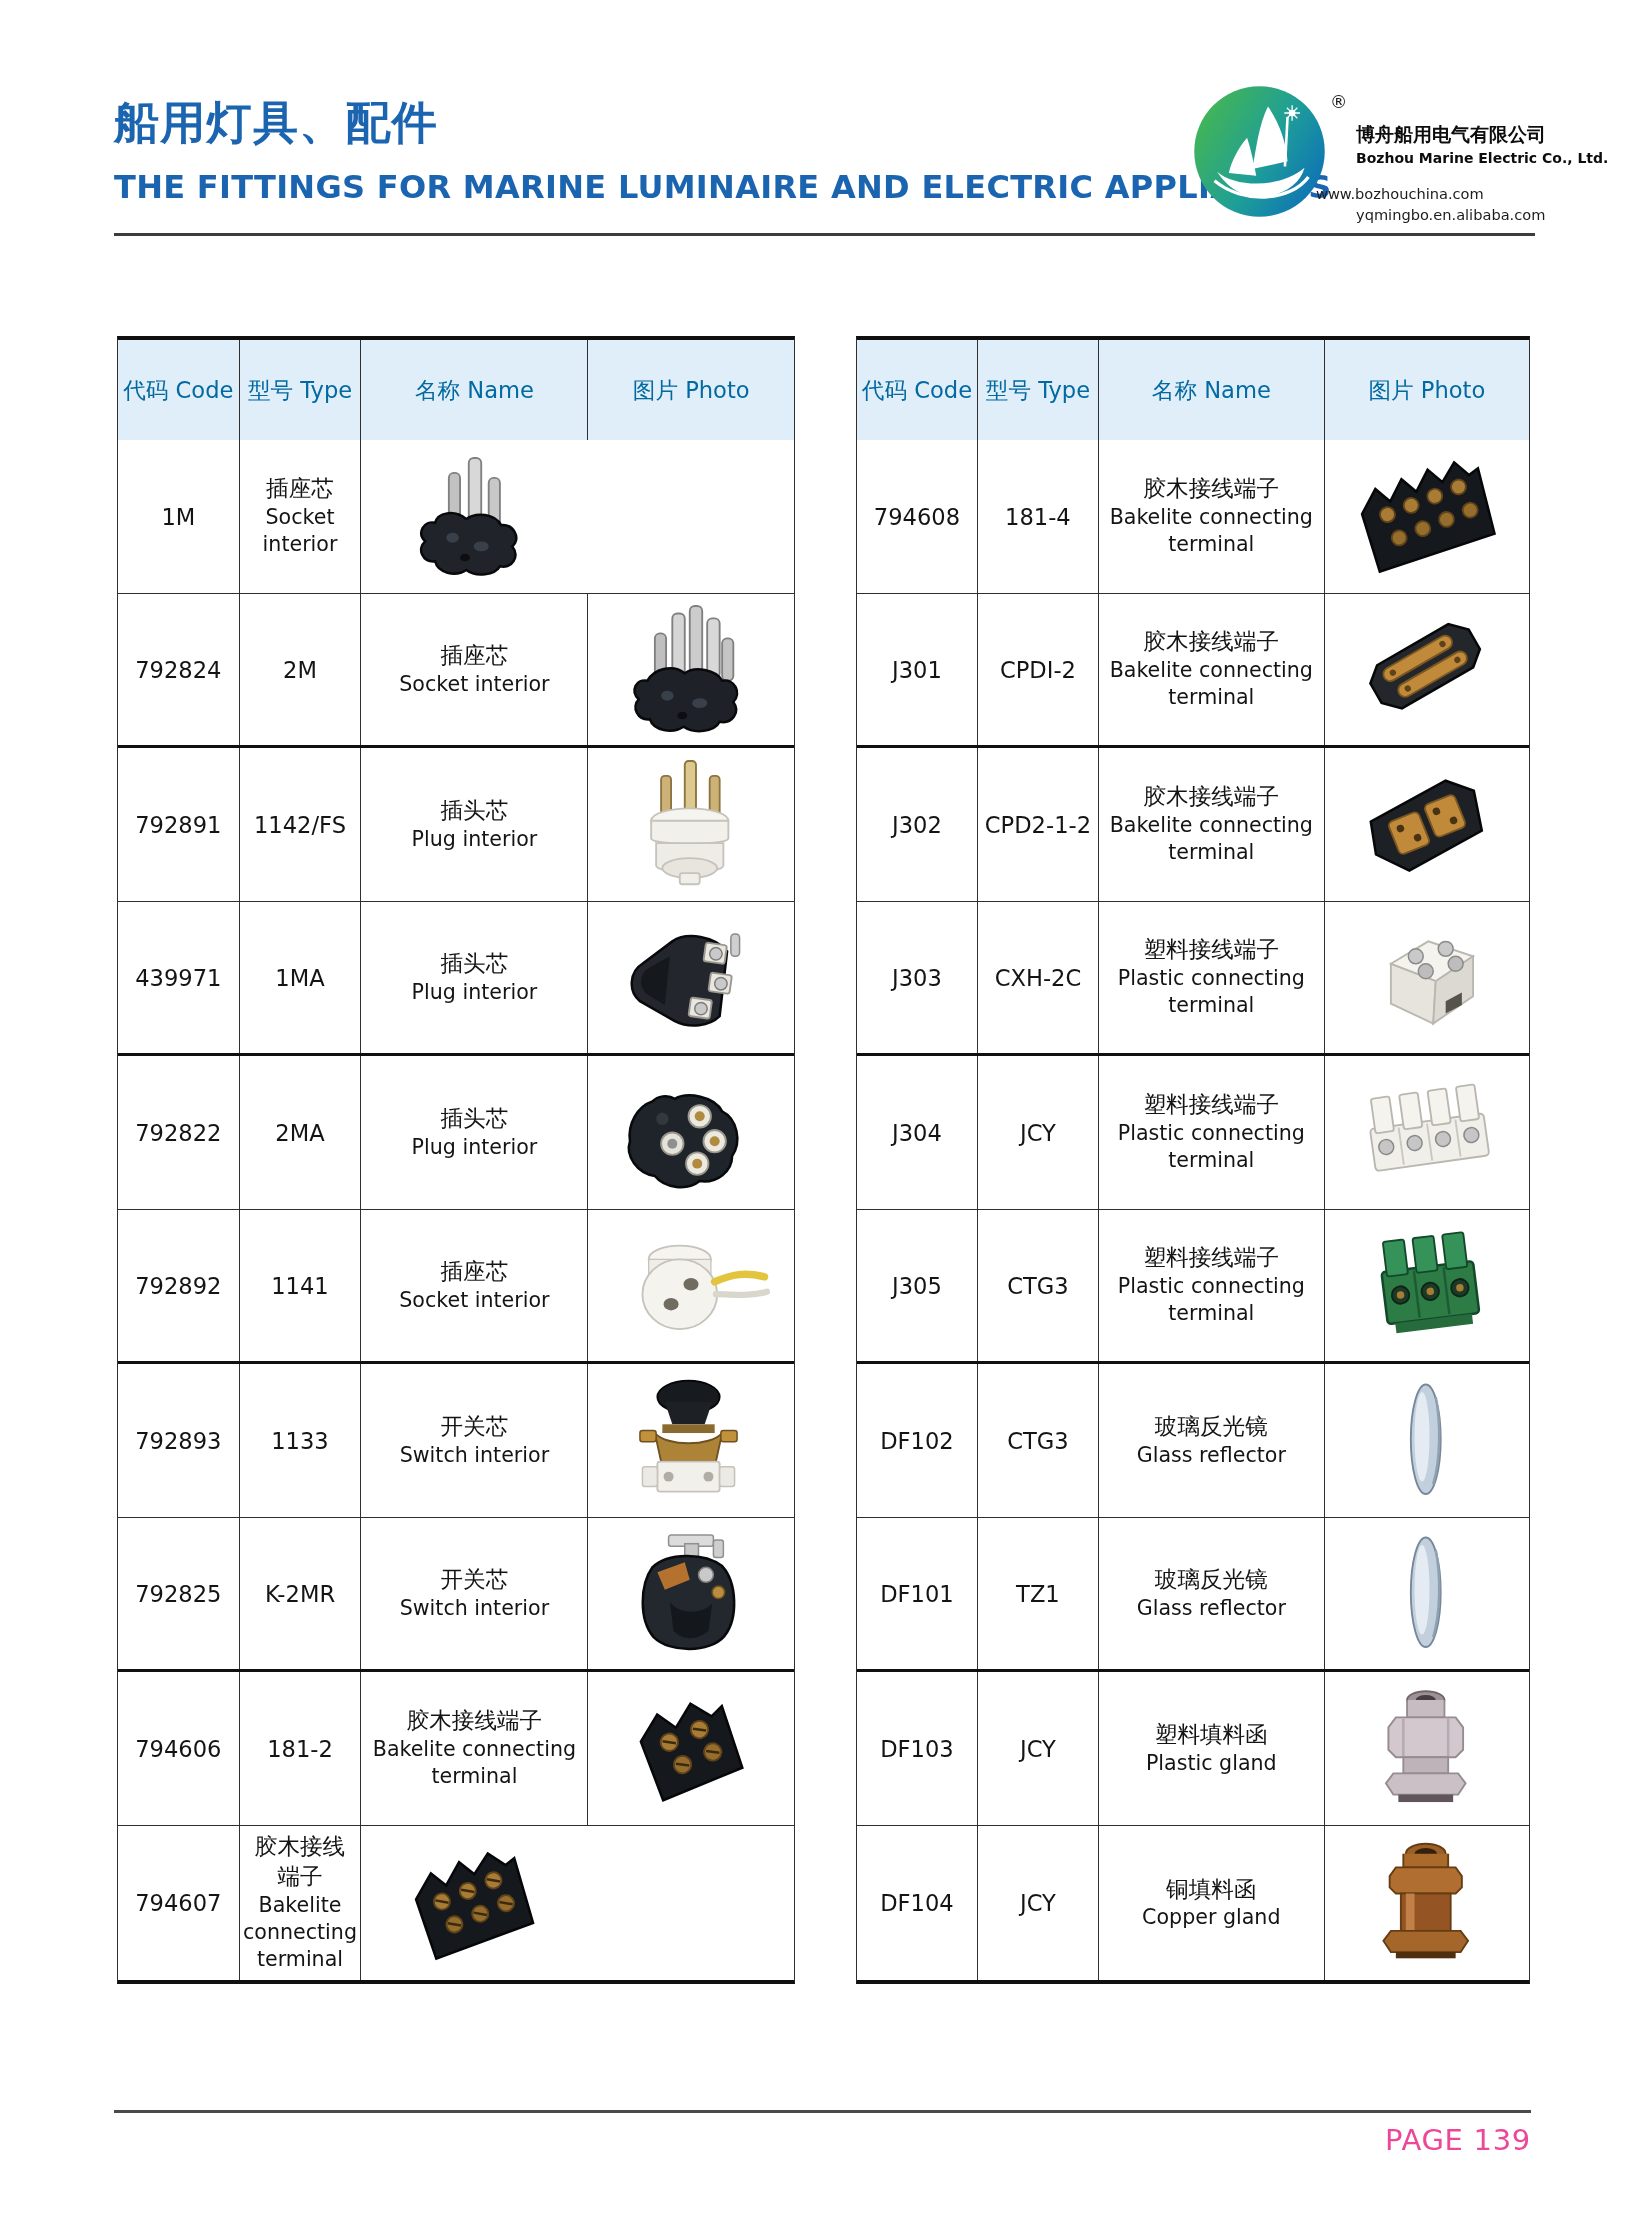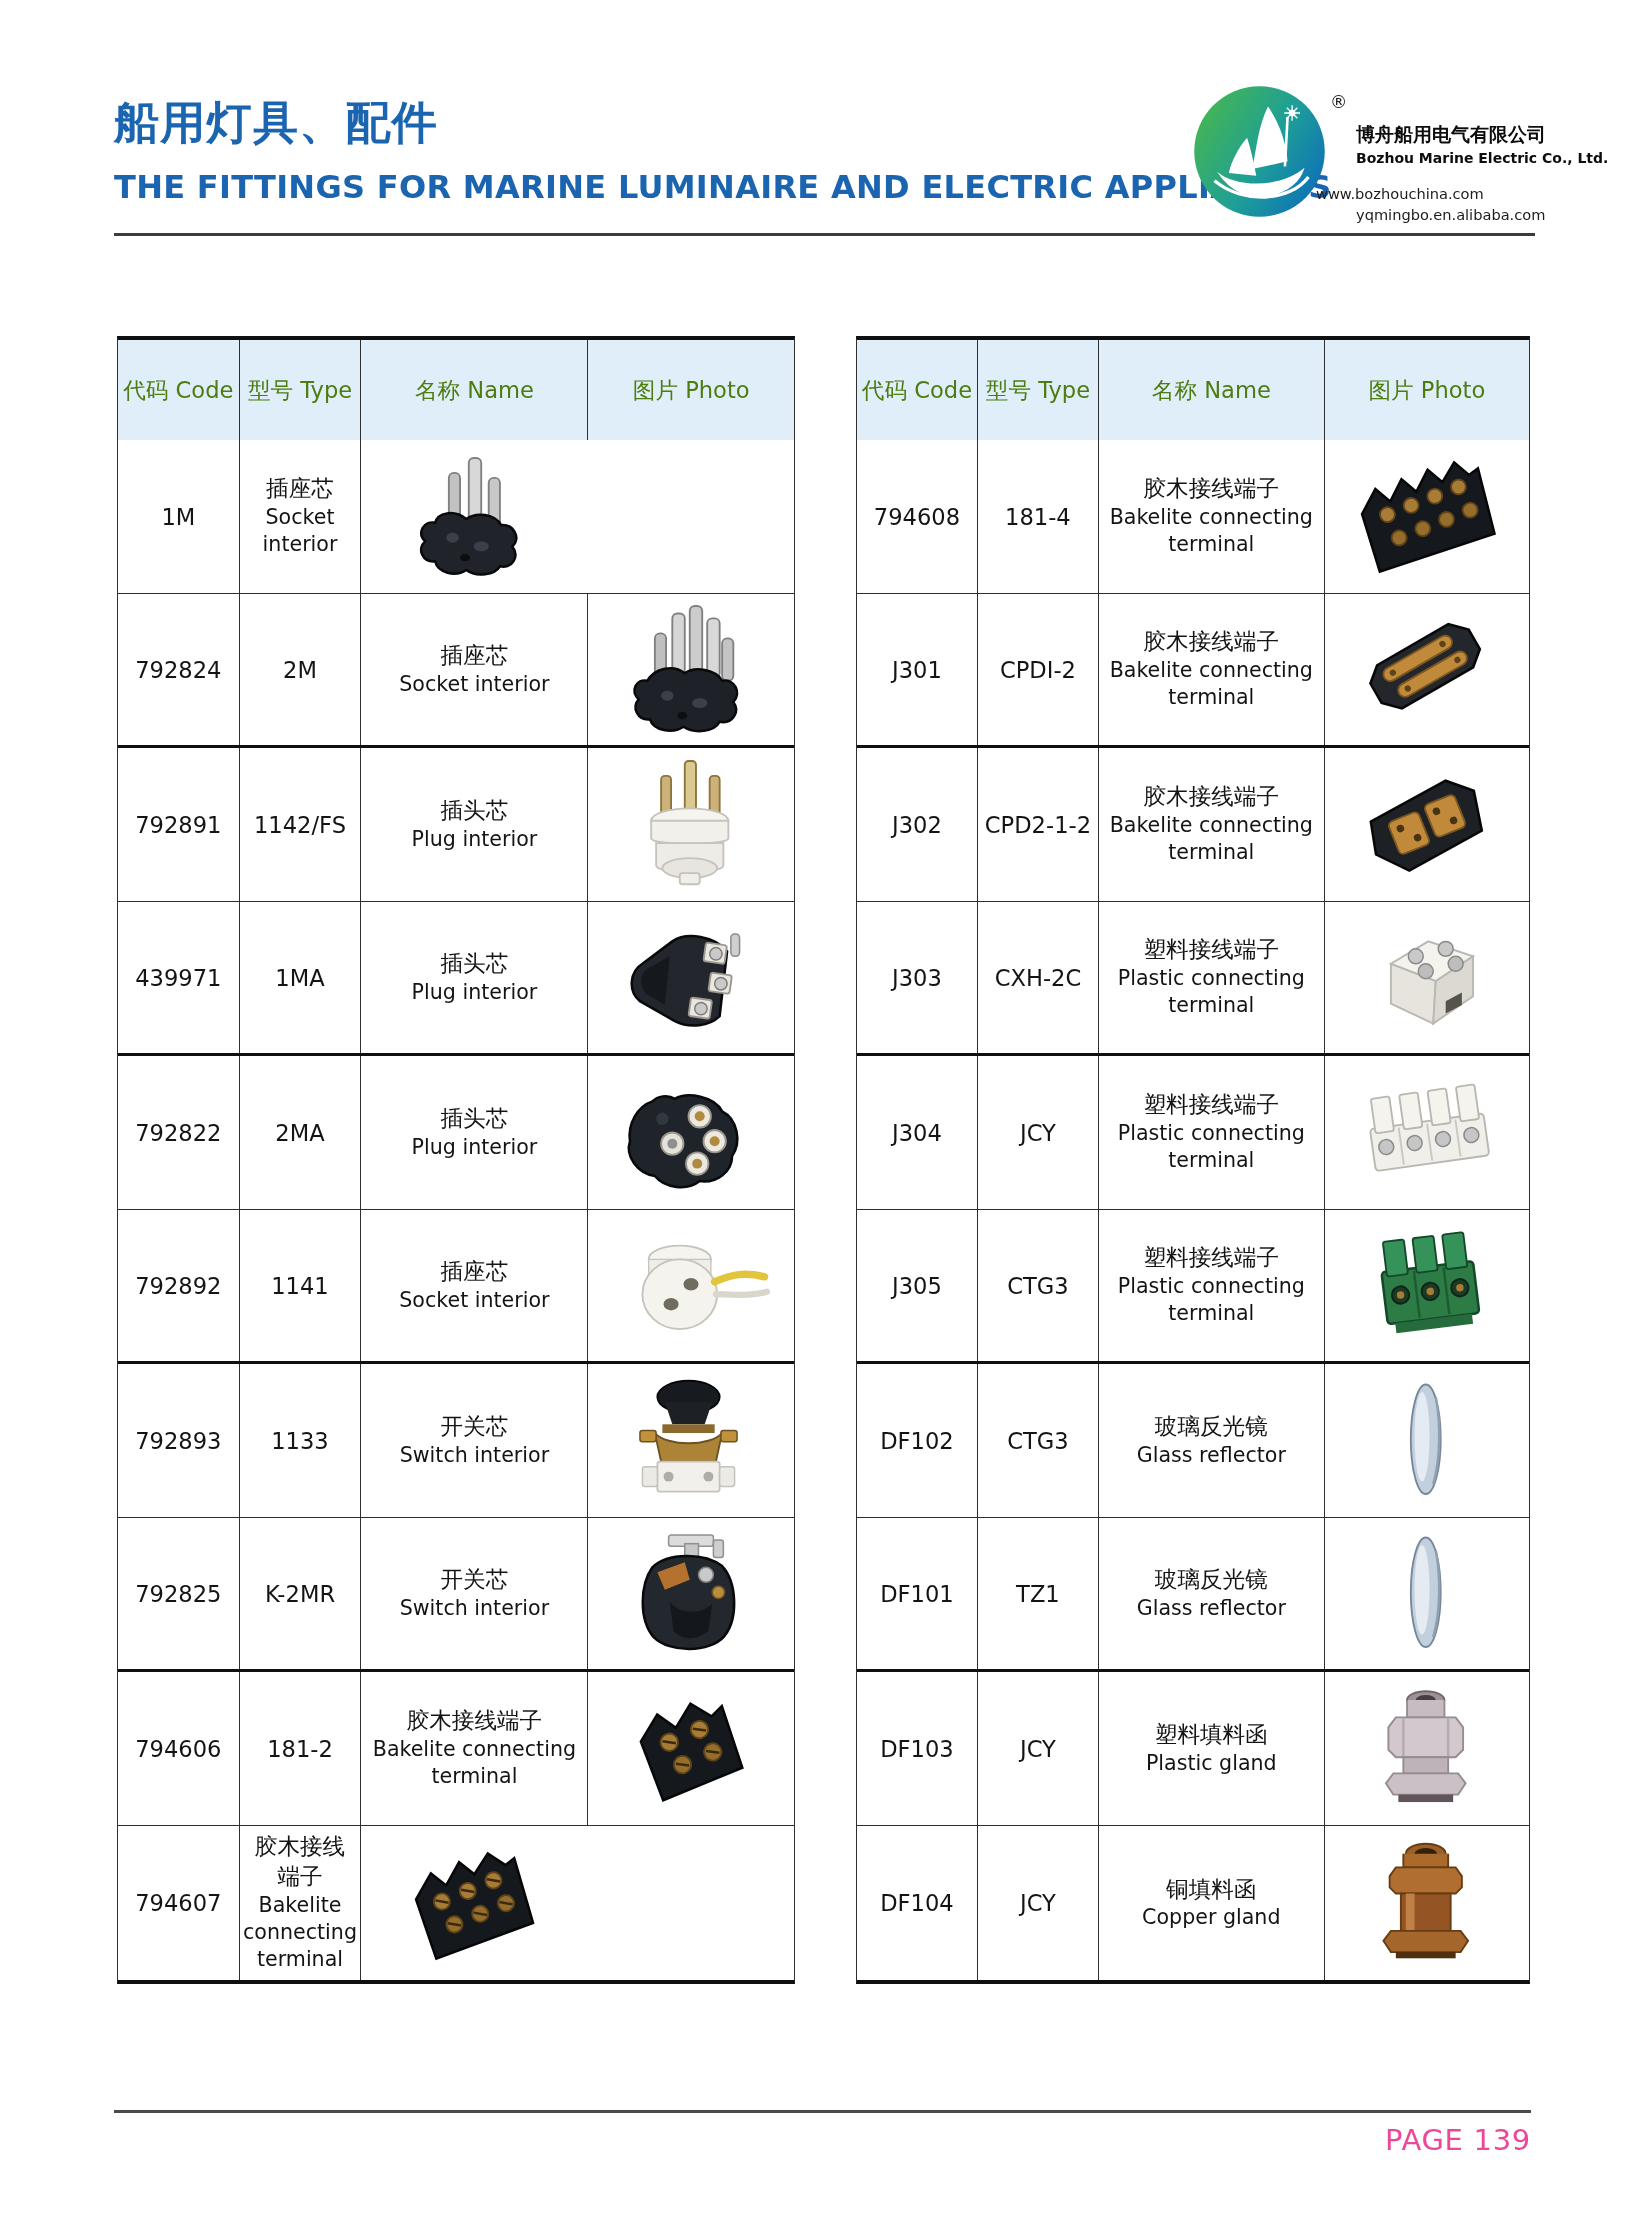--- a/index.html
+++ b/index.html
@@ -36,21 +36,21 @@
     border-left:1.3px solid #2f2f2f;border-right:1.3px solid #2f2f2f;
   }
   #ptable-0{left:117px;width:678px;}
   #ptable-1{left:856px;width:674px;}
   .thead{
     display:grid;grid-template-columns:18% 18% 33.6% 30.4%;
     height:100px;background:#dfeef9;
   }
   .th-cell{
     display:flex;align-items:center;justify-content:center;
-    font-size:22.6px;color:#4d7c0f;border-right:1.3px solid #2f2f2f;box-sizing:border-box;
+    font-size:22.6px;color:#0369a1;border-right:1.3px solid #2f2f2f;box-sizing:border-box;
   }
   .th-cell:last-child{border-right:none;}
   .trow{
     display:grid;grid-template-columns:18% 18% 33.6% 30.4%;
     height:154px;border-bottom:1.3px solid #2f2f2f;box-sizing:border-box;
   }
   .trow.thick-after{border-bottom:3.3px solid #101010;}
   .trow:last-child{border-bottom:none;}
   .cell{
     display:flex;align-items:center;justify-content:center;text-align:center;

